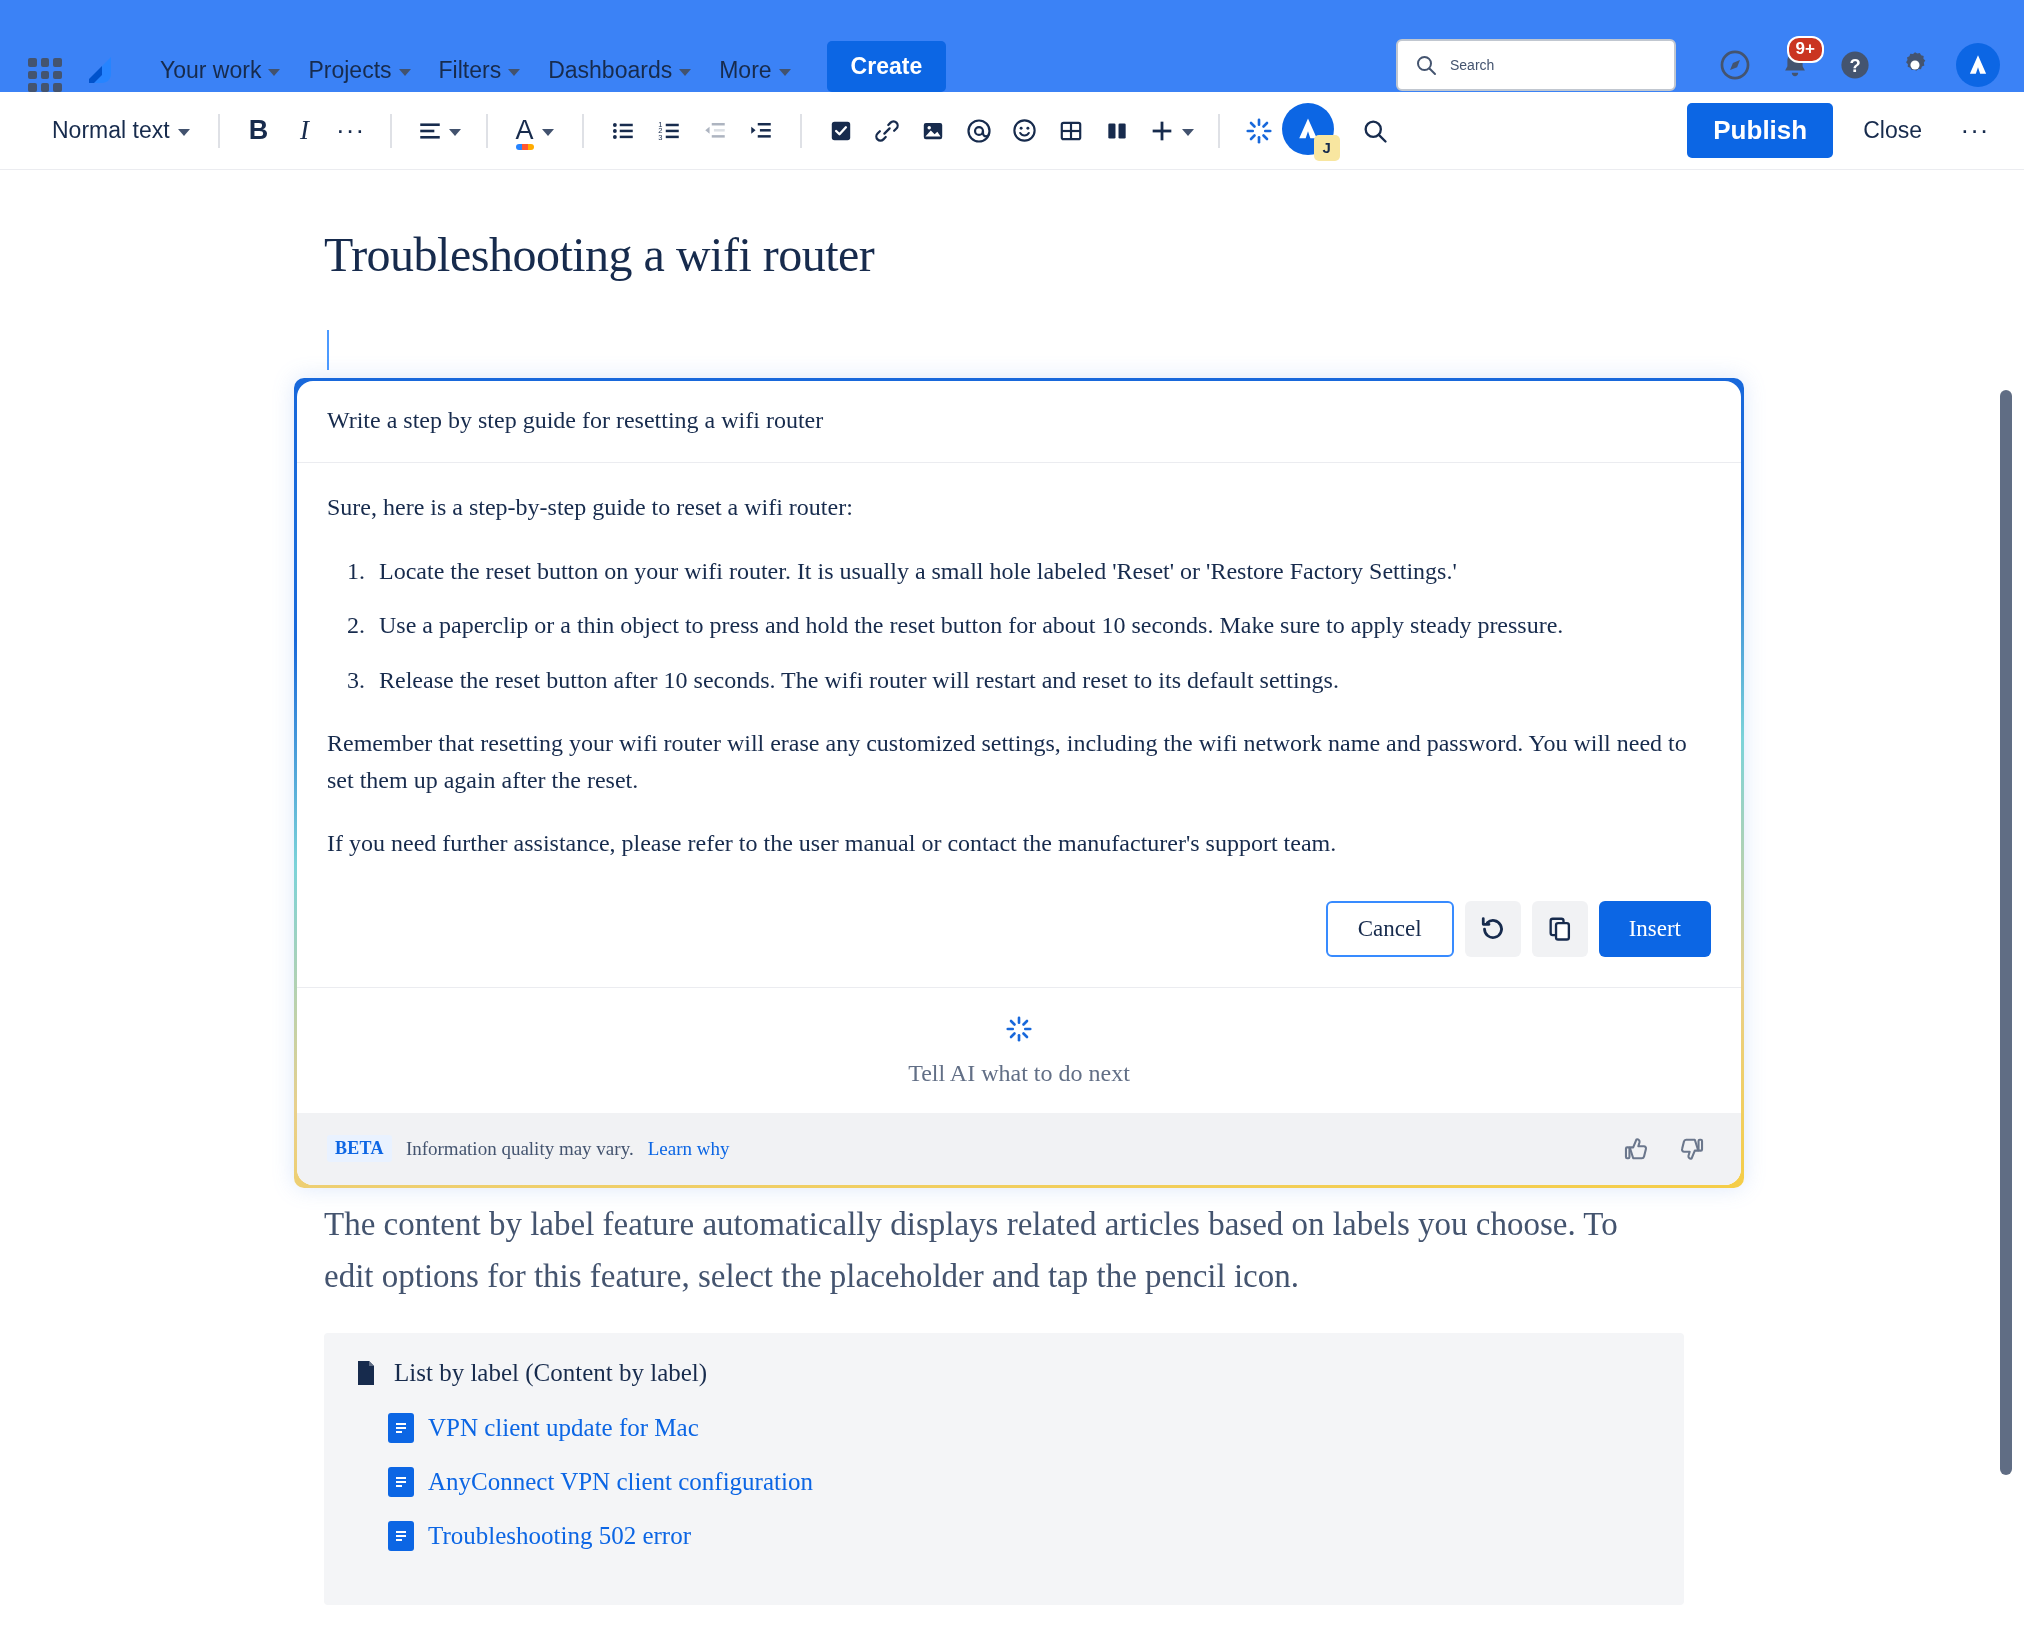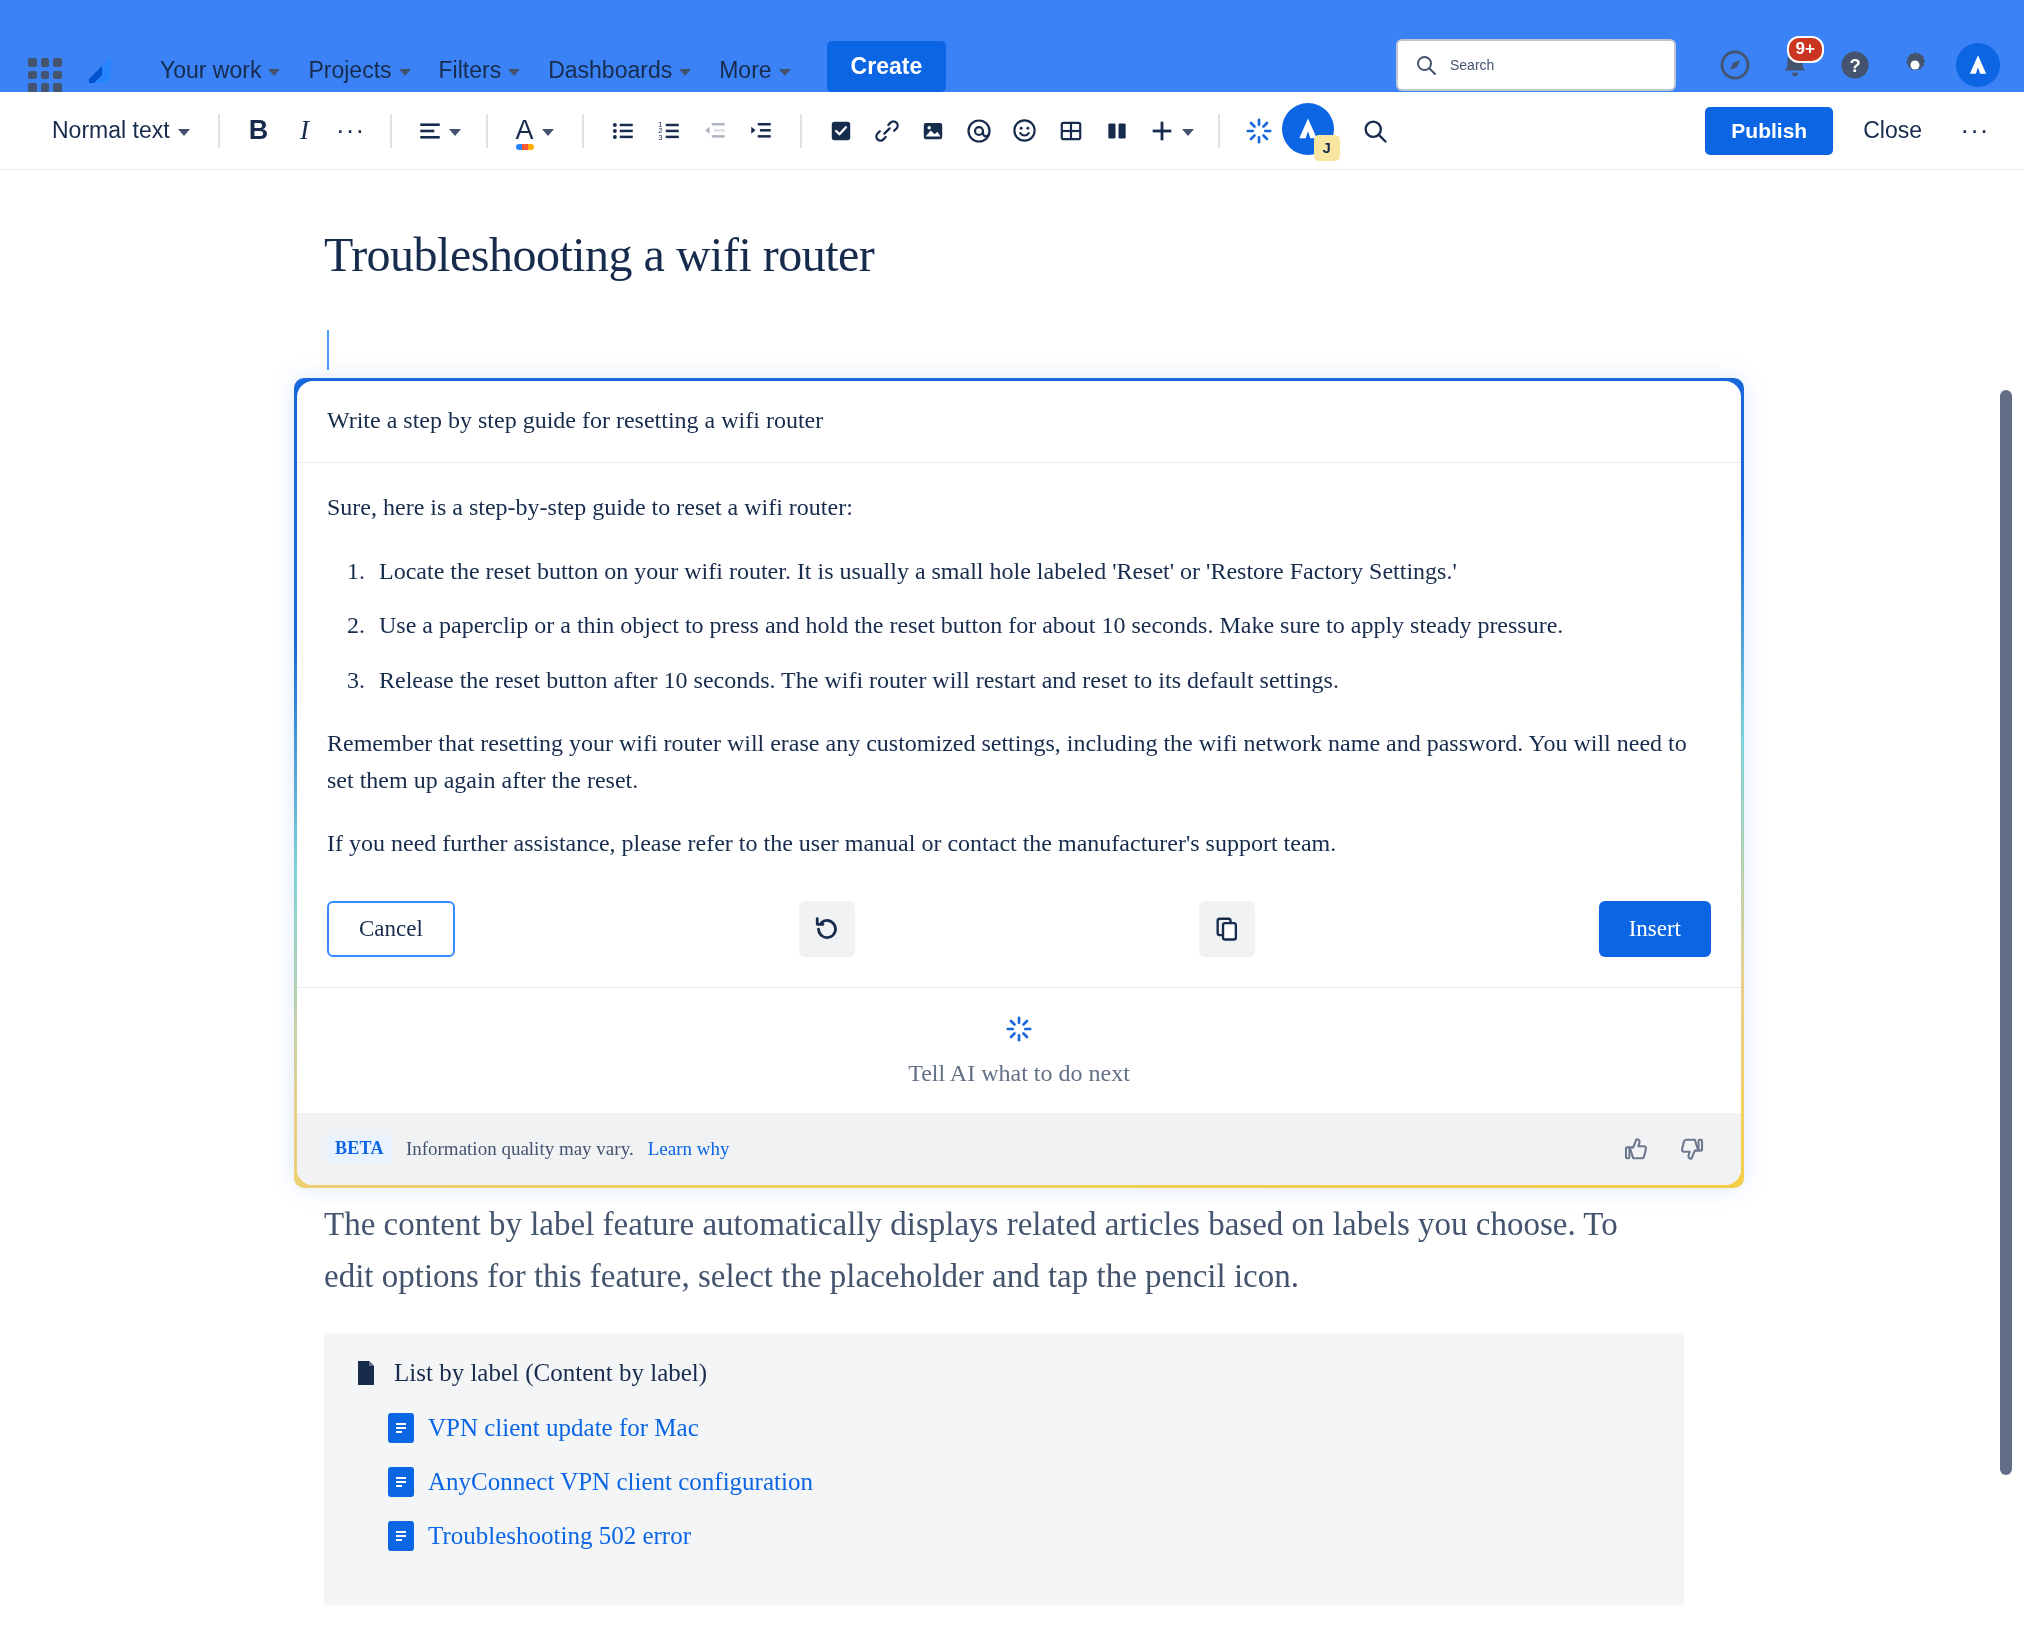--- a/index.html
+++ b/index.html
@@ -84,21 +84,21 @@
   .tb-btn {
     width:46px;height:46px;display:flex;align-items:center;justify-content:center;
     border-radius:4px; cursor:pointer; color:#172B4D; flex:none;
   }
   .tb-btn.wide { width:62px; }
   .tb-btn.dis { opacity:.35; cursor:default; }
   .tb-sep { width:2px; height:34px; background:#DFE1E6; margin:0 16px; flex:none; }
   .tb-gap { width:14px; flex:none;}
   .tb-right { margin-left:auto; display:flex; align-items:center; gap:10px; }
   .publish-btn {
-    background:#0C66E4;color:#fff;font-size:21px;font-weight:600;
+    background:#0C66E4;color:#fff;font-size:26px;font-weight:600;
     padding:12px 26px;border-radius:5px;border:none;cursor:pointer;font-family:inherit;
   }
   .close-btn {
     font-size:23px;color:#172B4D;padding:12px 20px;border-radius:5px;
     cursor:pointer;background:transparent;border:none;font-family:inherit;font-weight:400;
   }
   .ai-avatar-wrap { position:relative; width:56px;height:56px; cursor:pointer; }
   .ai-avatar {
     width:52px;height:52px;border-radius:50%;background:#0C66E4;
     display:flex;align-items:center;justify-content:center;
@@ -139,21 +139,21 @@
   .ai-body { padding:26px 30px 6px 30px; }
   .ai-body p {
     font-size:24px; line-height:1.55; color:#172B4D; margin:0 0 26px 0;
   }
   .ai-body ol {
     margin:0 0 26px 0; padding-left:44px; font-size:24px; line-height:1.6;
     color:#172B4D;
   }
   .ai-body ol li { margin-bottom:16px; padding-left:8px; }
   .ai-actions {
-    display:flex; justify-content:space-between; align-items:center; gap:11px;
+    display:flex; justify-content:flex-end; align-items:center; gap:11px;
     padding:6px 30px 30px 30px;
   }
   .btn-cancel {
     font-size:23px; color:#172B4D; background:#fff;
     border:2px solid #388BFF; border-radius:6px;
     padding:13px 30px; cursor:pointer; font-family:inherit;
   }
   .btn-icon {
     width:56px;height:56px;border-radius:6px;background:#F1F2F4;border:none;
     display:flex;align-items:center;justify-content:center;cursor:pointer;

